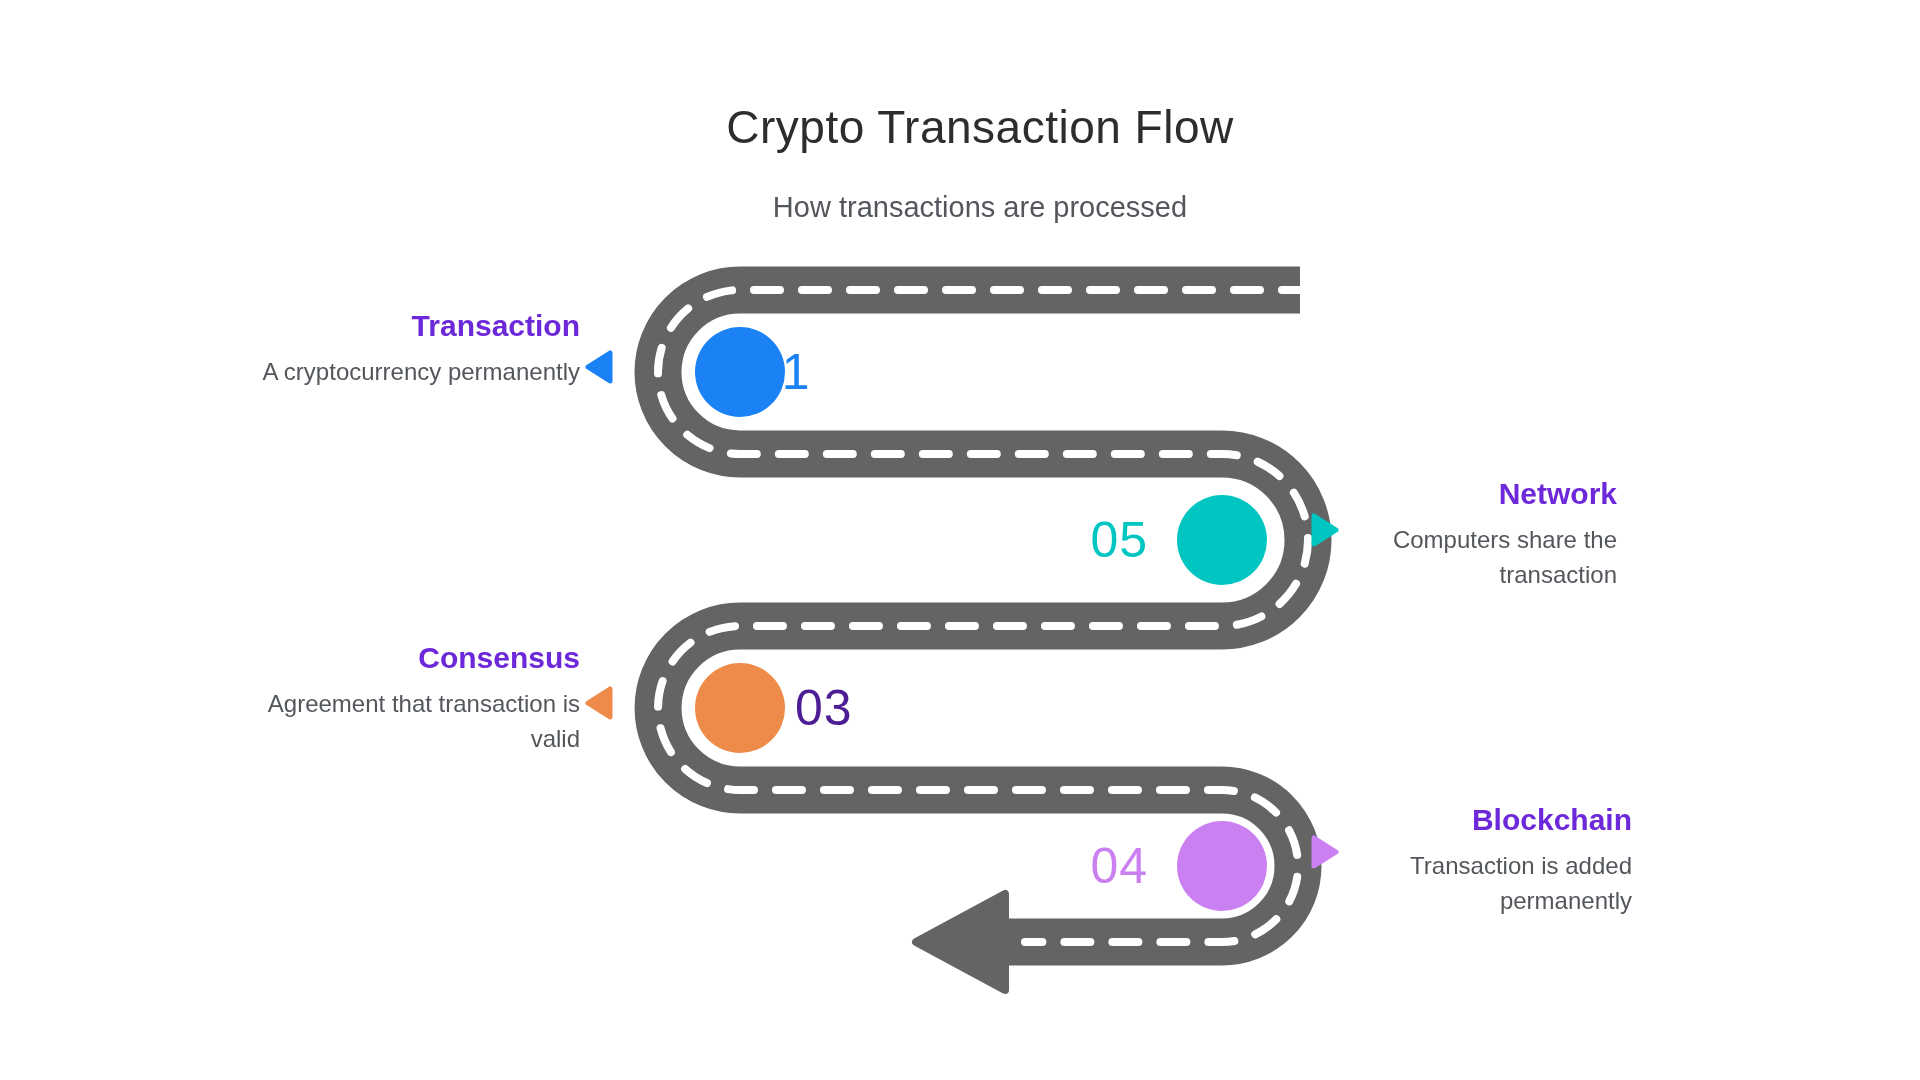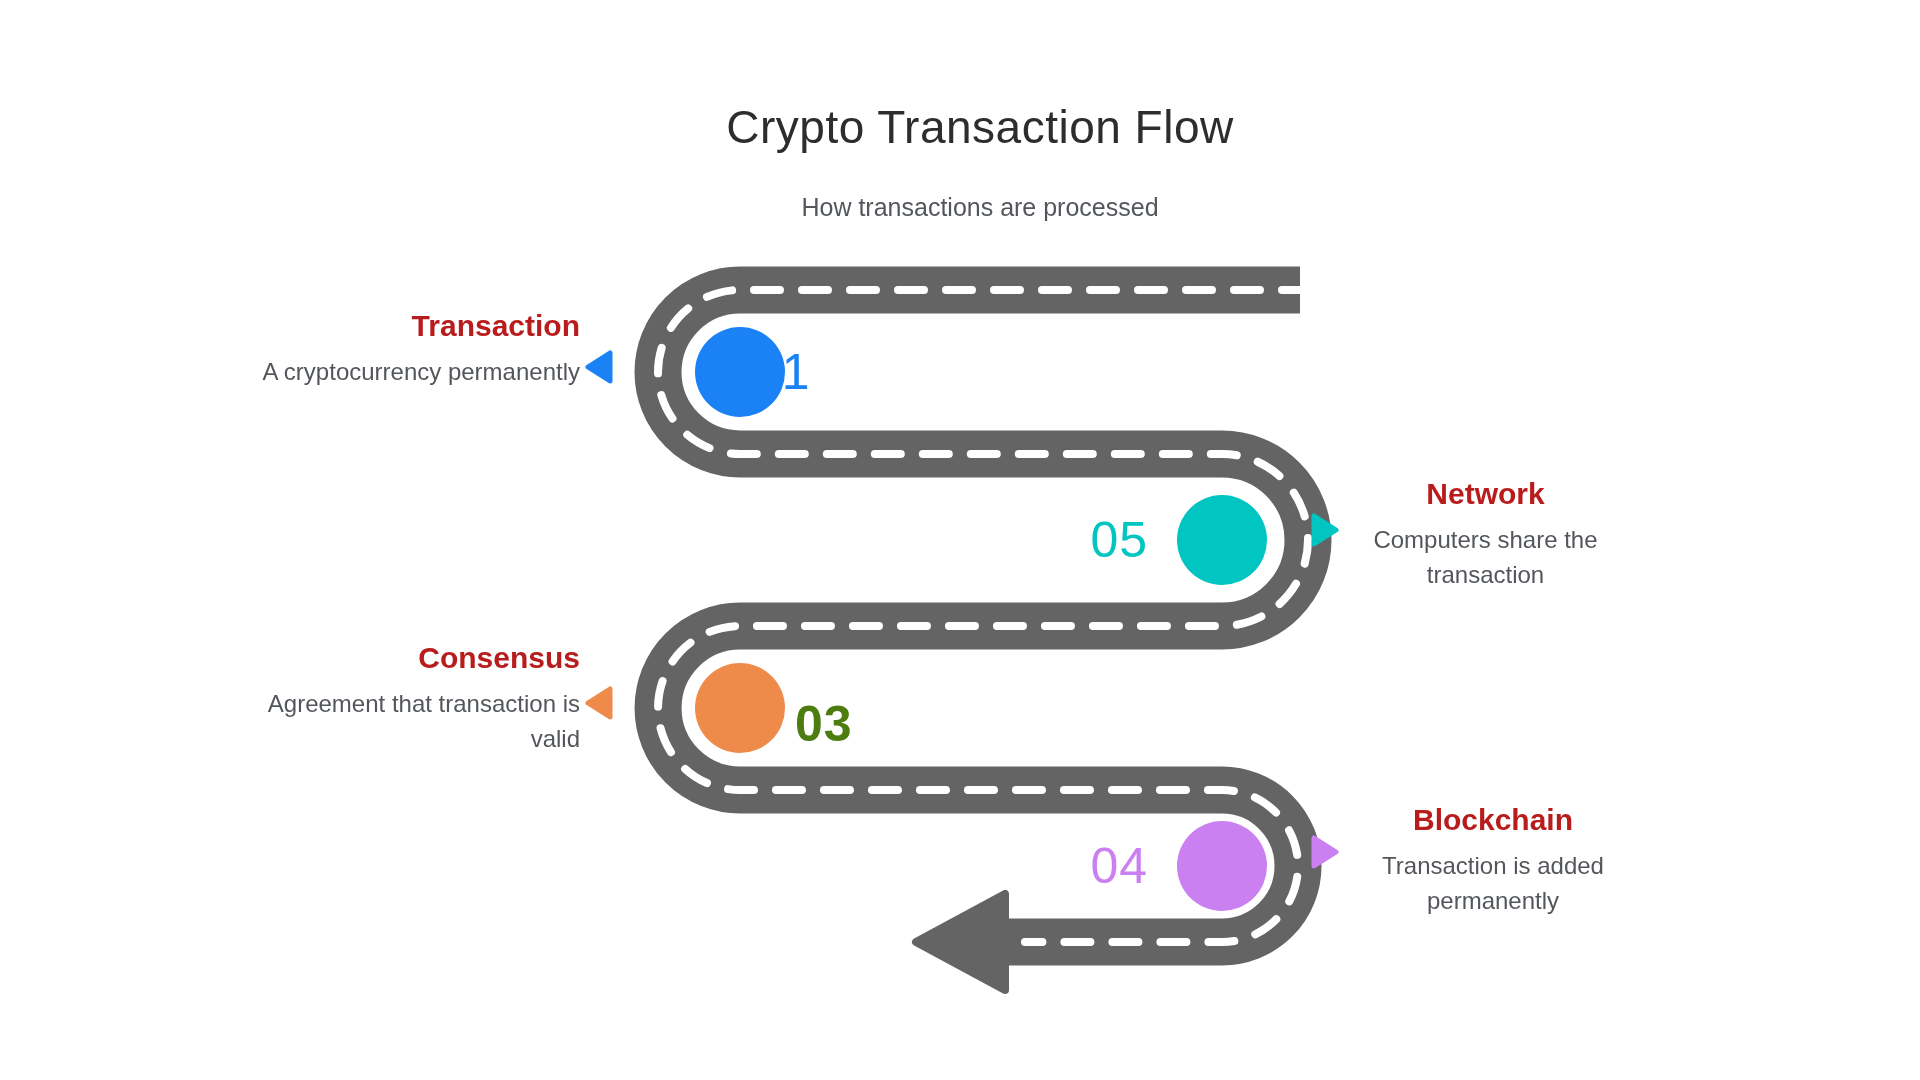--- a/index.html
+++ b/index.html
@@ -9,27 +9,27 @@
   }
   .stage{position:absolute;inset:0;}
   .road-svg{position:absolute;left:0;top:0;}
   .page-title{
     position:absolute;left:480px;top:100px;width:1000px;
     text-align:center;font-size:46px;line-height:54px;color:#2d2d2d;
     font-weight:400;letter-spacing:0.5px;
   }
   .page-subtitle{
     position:absolute;left:480px;top:190px;width:1000px;
-    text-align:center;font-size:25px;line-height:34px;color:#53575c;
+    text-align:center;font-size:29px;line-height:34px;color:#53575c;
   }
   .step-text{position:absolute;}
   .step-text.left{text-align:right;}
-  .step-text.right{text-align:center;}
+  .step-text.right{text-align:right;margin-left:14px;}
   .step-title{
-    font-size:30px;line-height:36px;font-weight:700;color:#b91c1c;
+    font-size:30px;line-height:36px;font-weight:700;color:#6d28d9;
   }
   .step-desc{
     margin-top:10px;font-size:24px;line-height:35px;color:#53575c;
   }
   .step-text.left .step-desc{margin-left:auto;}
   .nowrap{white-space:nowrap;}
   .step-num{
     position:absolute;transform:translateY(-50%);
     font-size:50px;font-weight:400;letter-spacing:1px;line-height:50px;
   }
@@ -56,21 +56,21 @@
     <polygon points="1314,516 1314,544 1336,530" stroke-width="5" stroke-linejoin="round" fill="#00c5c1" stroke="#00c5c1"></polygon>
     <polygon points="610,689 610,717 588,703" stroke-width="5" stroke-linejoin="round" fill="#ef8b4a" stroke="#ef8b4a"></polygon>
     <polygon points="1314,838 1314,866 1336,852" stroke-width="5" stroke-linejoin="round" fill="#cb80f1" stroke="#cb80f1"></polygon>
   </svg>
 
   <div class="page-title">Crypto Transaction Flow</div>
   <div class="page-subtitle">How transactions are processed</div>
 
   <div class="step-num" style="left: 753px; top: 372px; color: rgb(27, 130, 246);">01</div>
   <div class="step-num" style="right: 772px; top: 540px; color: rgb(0, 197, 193);">05</div>
-  <div class="step-num" style="left: 795px; top: 724px; color: #4d7c0f; font-weight: bold;">03</div>
+  <div class="step-num" style="left: 795px; top: 708px; color: #4c1d95;">03</div>
   <div class="step-num" style="right: 772px; top: 866px; color: rgb(203, 128, 241);">04</div>
 
   <div class="step-text left" style="right:1340px;top:308px;">
     <div class="step-title">Transaction</div>
     <div class="step-desc nowrap">A cryptocurrency permanently</div>
   </div>
 
   <div class="step-text right" style="left:1368px;top:476px;">
     <div class="step-title">Network</div>
     <div class="step-desc" style="max-width:235px;">Computers share the transaction</div>

